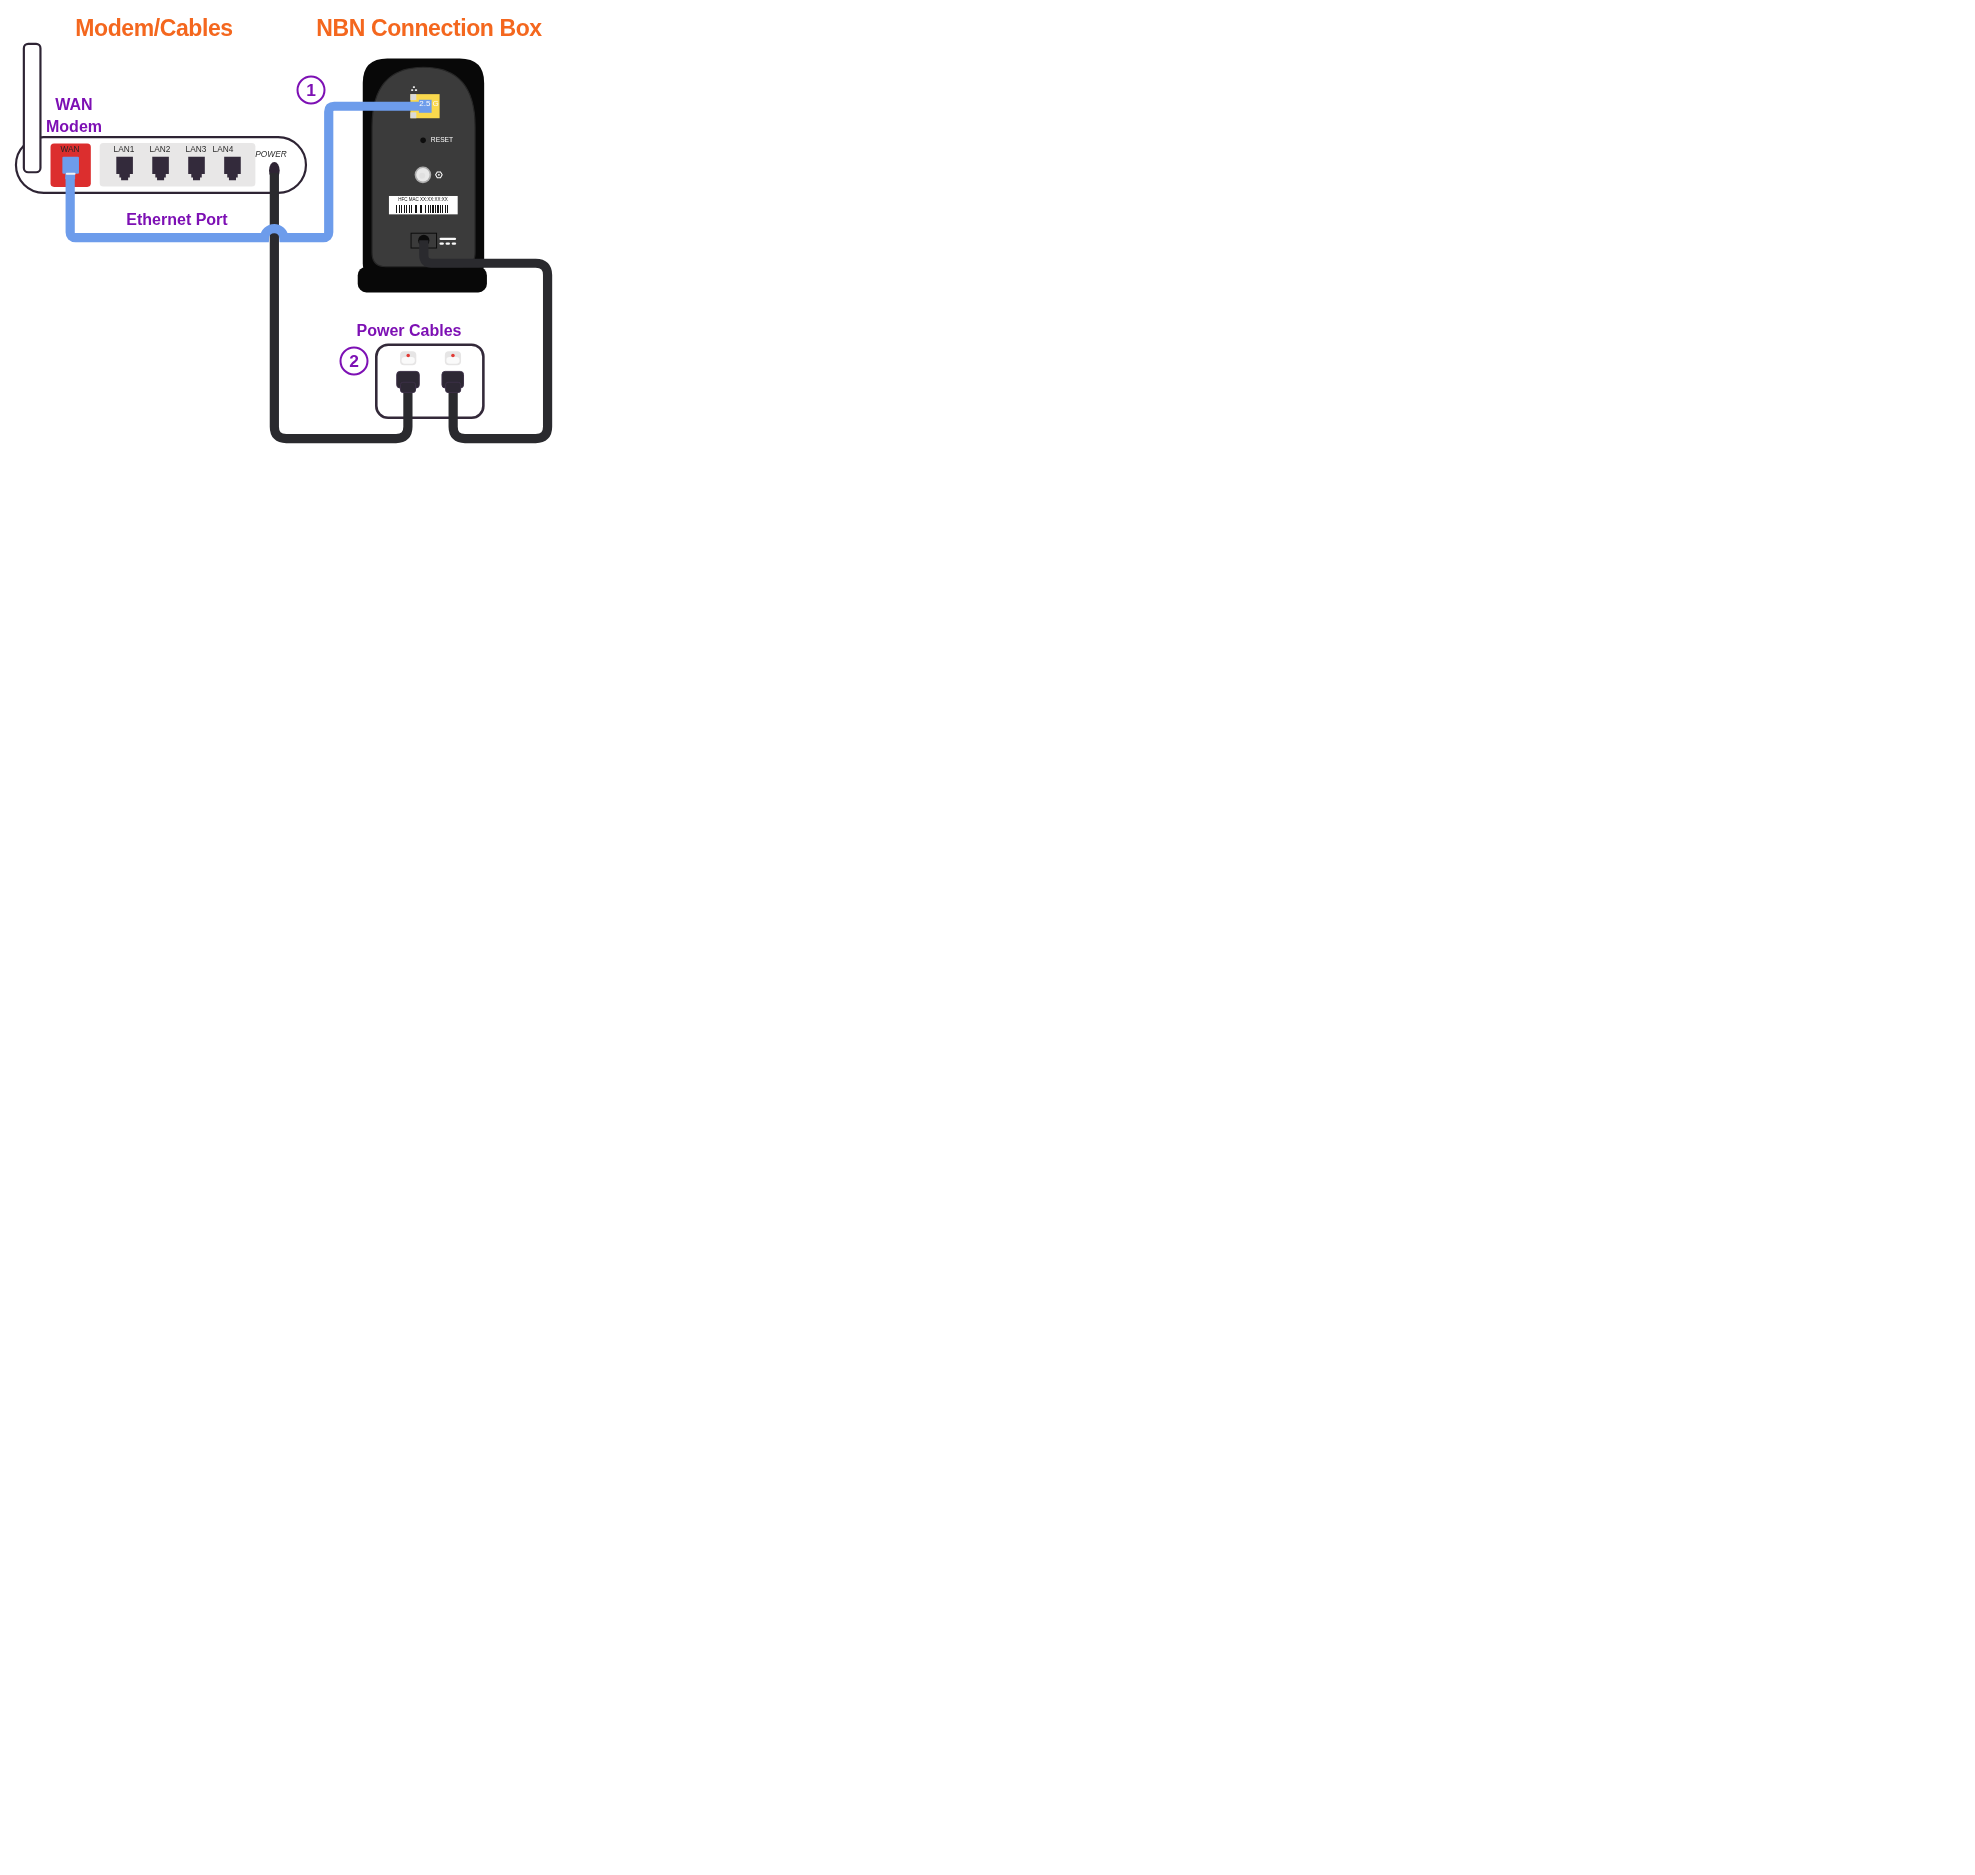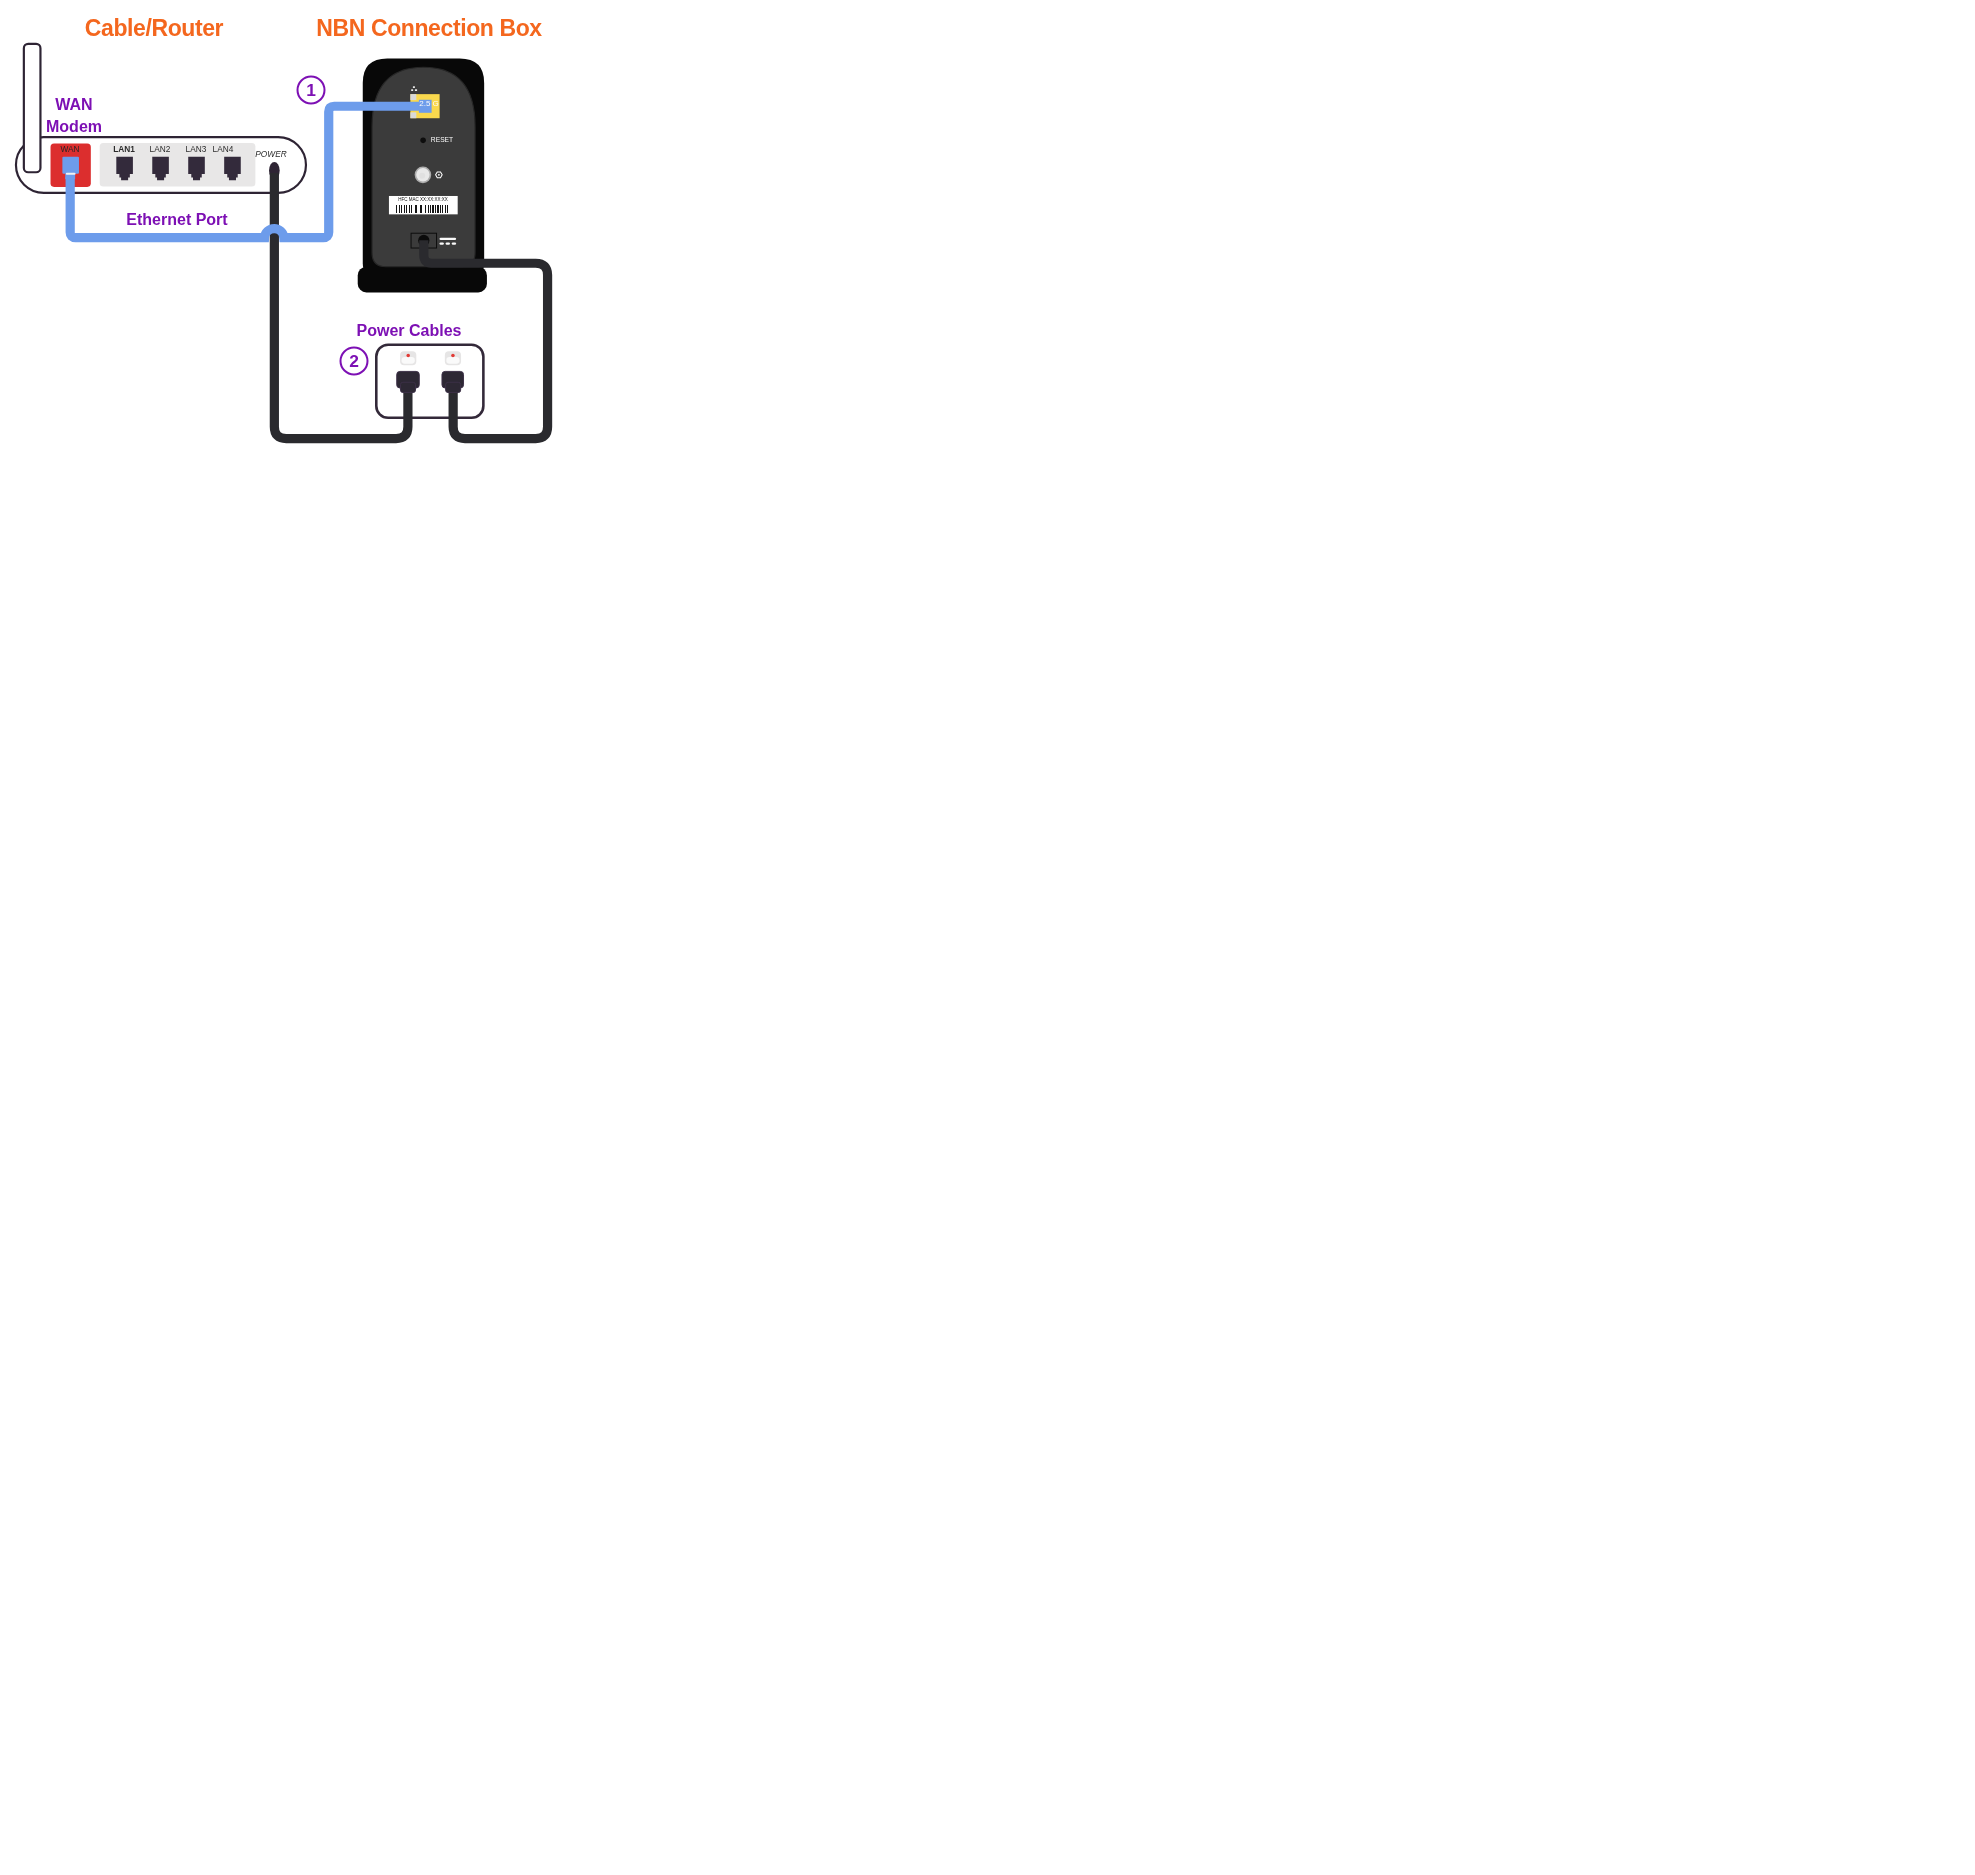--- a/index.html
+++ b/index.html
@@ -117,30 +117,30 @@
   <g>
     <rect x="1003.75" y="940" width="57" height="42" rx="8" fill="#2D2834" stroke="#3C3047" stroke-width="2.5"></rect>
     <rect x="1013.25" y="967.5" width="38" height="26" rx="6" fill="#2D2834" stroke="#3C3047" stroke-width="2.5"></rect>
   </g>
   <g>
     <rect x="1118.25" y="940" width="54.5" height="42" rx="8" fill="#2D2834" stroke="#3C3047" stroke-width="2.5"></rect>
     <rect x="1127.5" y="967.5" width="38" height="26" rx="6" fill="#2D2834" stroke="#3C3047" stroke-width="2.5"></rect>
   </g>
 </svg>
 
-<div class="lbl title" style="left:154px;top:28px;">Cable/Router</div>
+<div class="lbl title" style="left:154px;top:28px;">Modem/Cables</div>
 <div class="lbl title" style="left:429px;top:28px;">NBN Connection Box</div>
 
 <div class="lbl purple" style="left:74px;top:105px;">WAN</div>
 <div class="lbl purple" style="left:74px;top:127px;">Modem</div>
 <div class="lbl purple" style="left:177px;top:220px;">Ethernet Port</div>
 <div class="lbl purple" style="left:409px;top:331px;">Power Cables</div>
 
 <div class="lbl portlbl" style="left:70px;top:149px;color:#262626;">WAN</div>
-<div class="lbl portlbl" style="left:124px;top:149px;font-weight:bold;">LAN1</div>
+<div class="lbl portlbl" style="left:124px;top:149px;">LAN1</div>
 <div class="lbl portlbl" style="left:160px;top:149px;">LAN2</div>
 <div class="lbl portlbl" style="left:196px;top:149px;">LAN3</div>
 <div class="lbl portlbl" style="left:216px;top:149px;margin-left:7px;">LAN4</div>
 <div class="lbl portlbl" style="left:271px;top:154px;font-style:italic;">POWER</div>
 
 <div class="lbl whitelbl" style="left:429px;top:104px;font-size:8px;">2.5 G</div>
 <div class="lbl whitelbl" style="left:442px;top:140px;font-size:6.7px;">RESET</div>
 <div class="lbl" style="left:423px;top:200px;font-size:4.5px;color:#111111;">HFC MAC XX:XX:XX:XX</div>
 <div id="barcode"></div>
 

